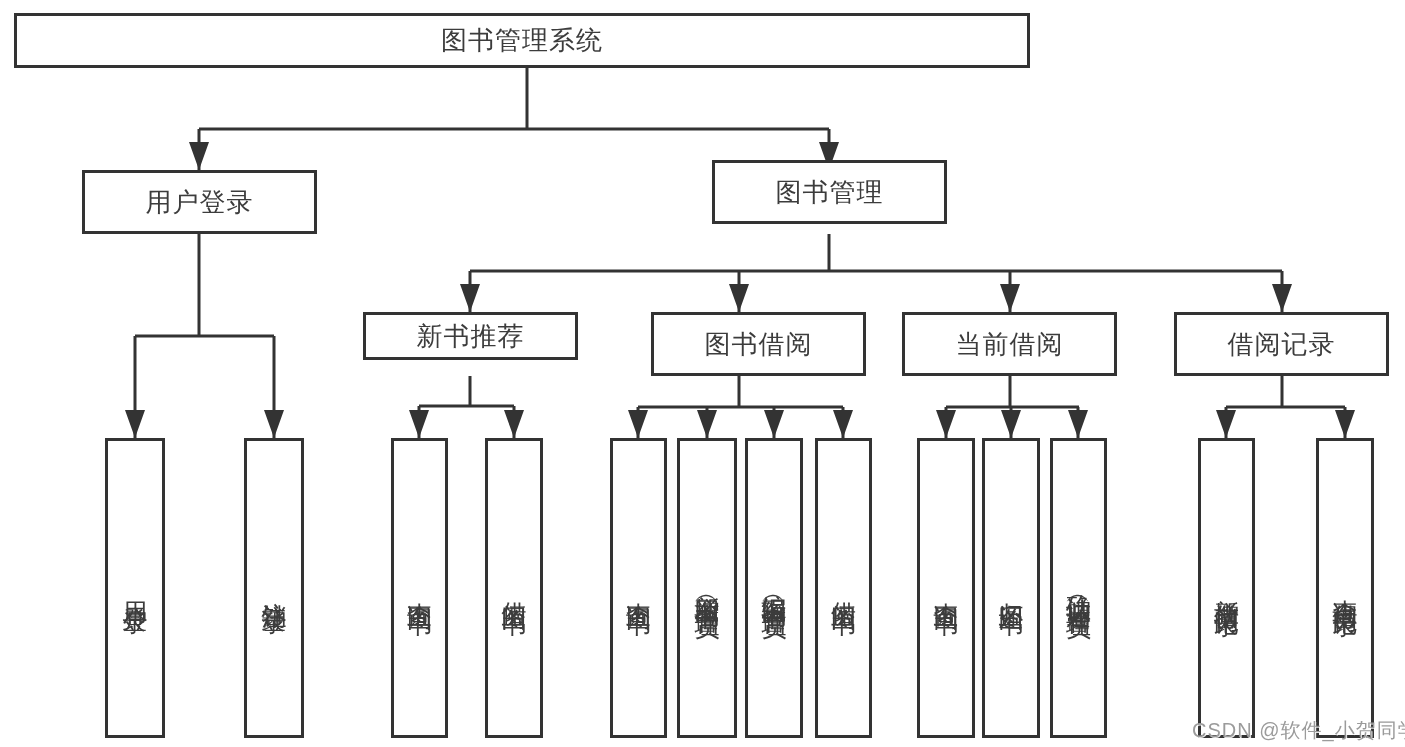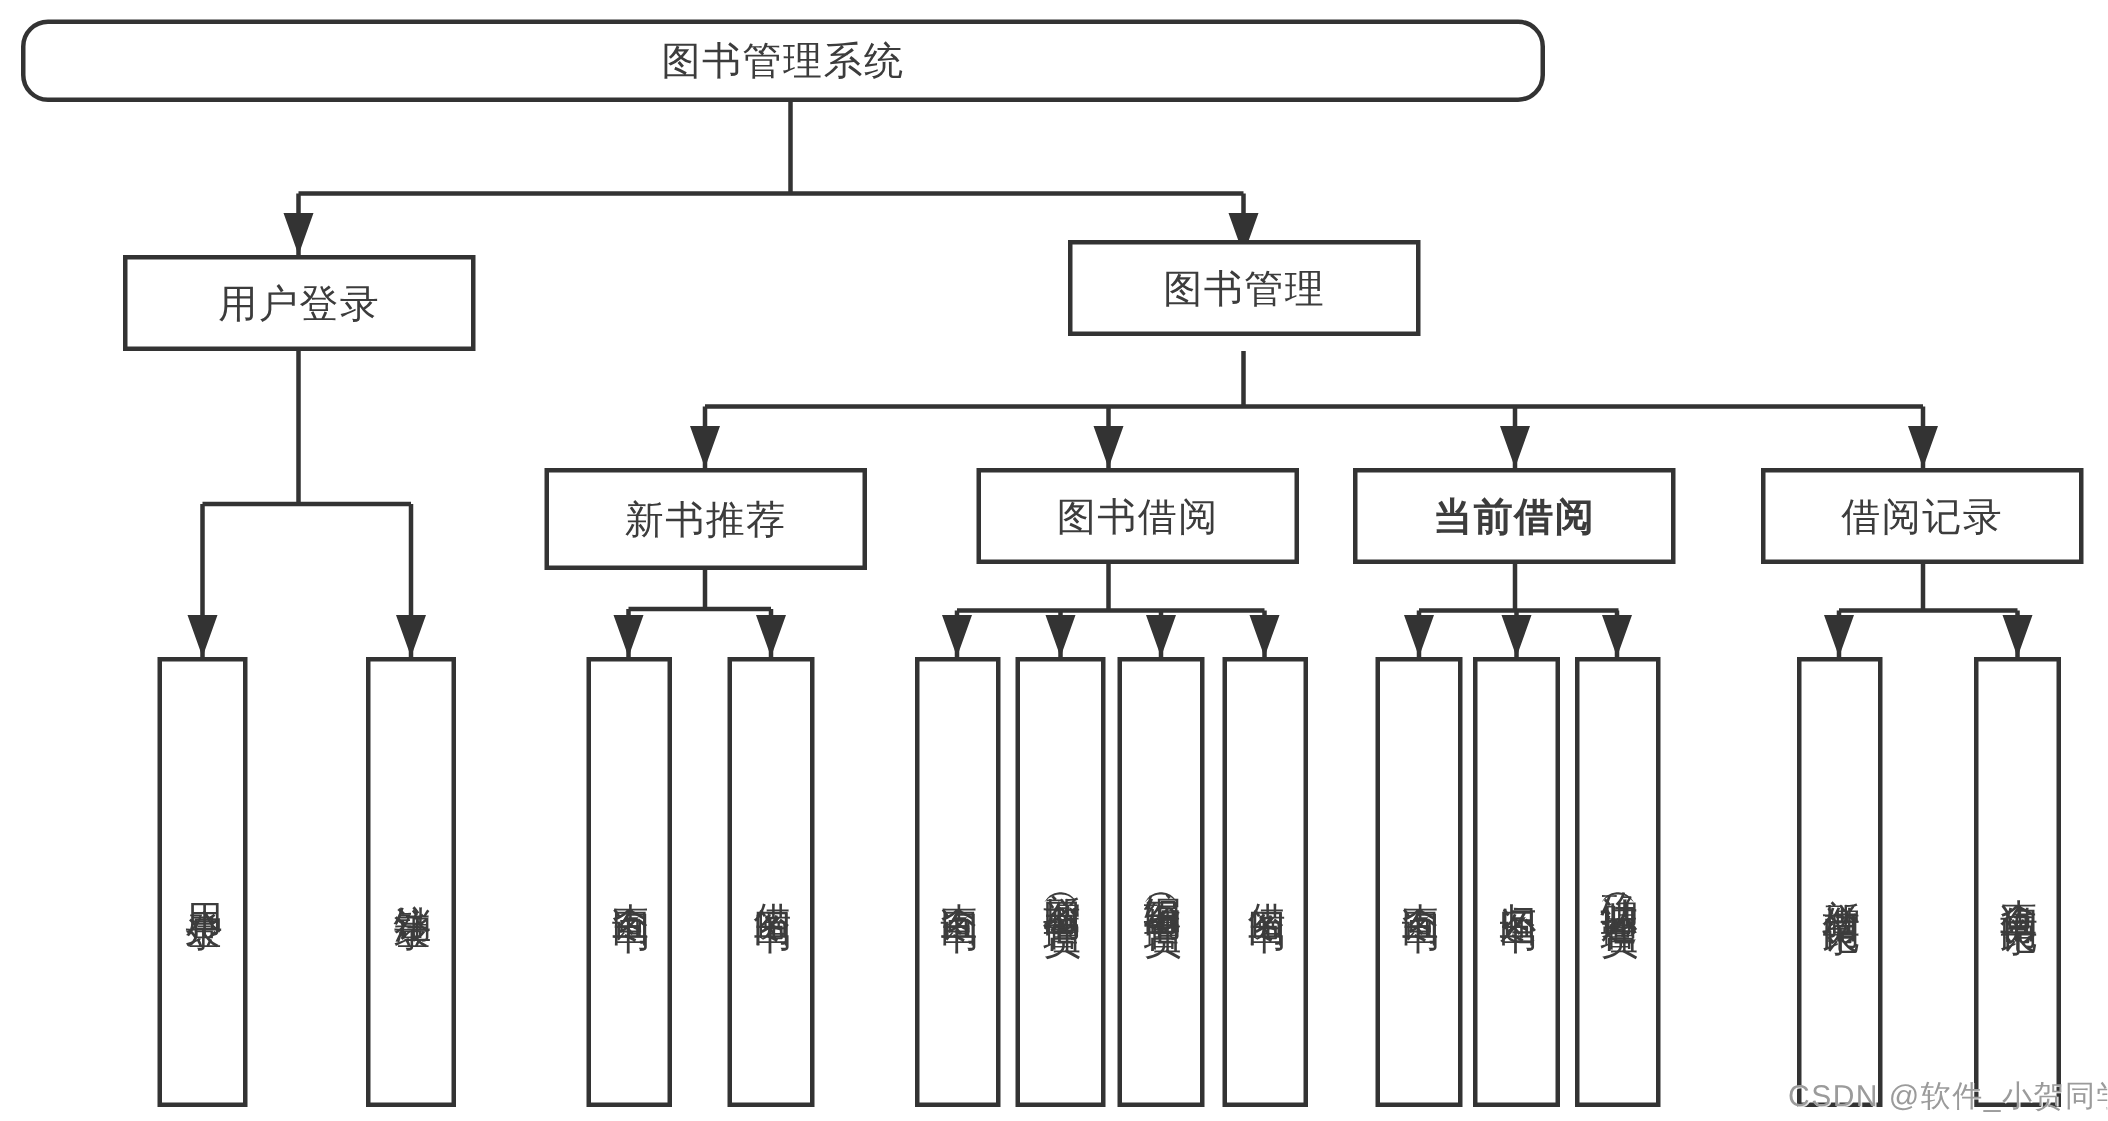--- a/index.html
+++ b/index.html
@@ -24,26 +24,26 @@
     letter-spacing:1px;
     z-index:2;
   }
   .node-v{
     writing-mode:vertical-rl;
     letter-spacing:3px;
     font-size:25px;
     line-height:1;
   }
   
-  .n-root{left:14px;top:13px;width:1016px;height:55px;border-radius:18px;}
+  .n-root{left:14px;top:13px;width:1016px;height:55px;}
   .n-user-login{left:82px;top:170px;width:235px;height:64px;}
   .n-book-mgmt{left:712px;top:160px;width:235px;height:64px;}
-  .n-new-rec{left:363px;top:312px;width:215px;height:68px;}
+  .n-new-rec{left:363px;top:312px;width:215px;height:48px;}
   .n-book-borrow{left:632px;top:312px;width:215px;height:64px;margin-left:19px;}
-  .n-cur-borrow{left:902px;top:312px;width:215px;height:64px;font-weight:bold;}
+  .n-cur-borrow{left:902px;top:312px;width:215px;height:64px;}
   .n-borrow-rec{left:1174px;top:312px;width:215px;height:64px;}
   
   .l-ul-login{left:105px;top:438px;width:60px;height:300px;}
   .l-ul-logout{left:244px;top:438px;width:60px;height:300px;}
   .l-nb-query{left:391px;top:438px;width:57px;height:300px;}
   .l-nb-borrow{left:485px;top:438px;width:58px;height:300px;}
   .l-bb-query{left:610px;top:438px;width:57px;height:300px;}
   .l-bb-add{left:677px;top:438px;width:60px;height:300px;}
   .l-bb-edit{left:745px;top:438px;width:58px;height:300px;}
   .l-bb-borrow{left:815px;top:438px;width:57px;height:300px;}

